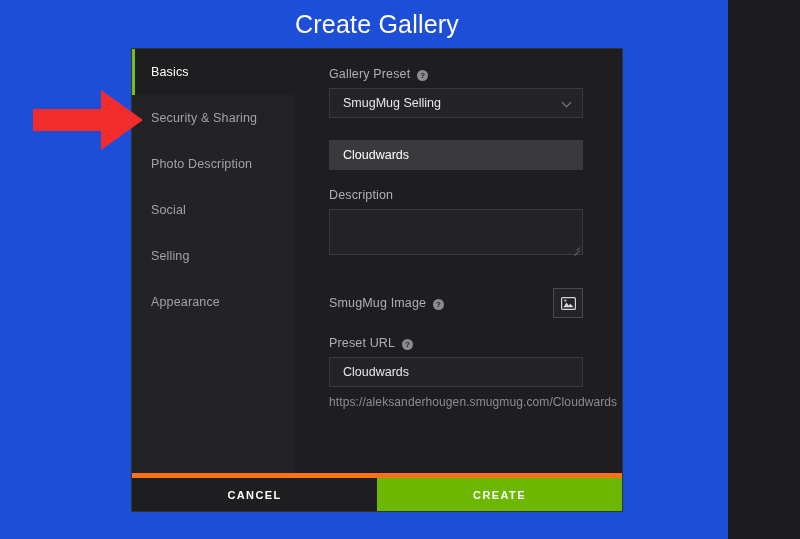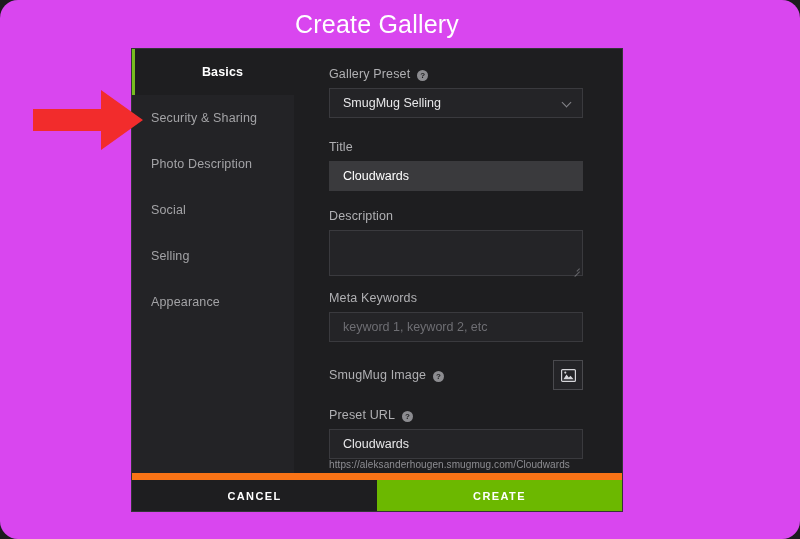--- a/index.html
+++ b/index.html
@@ -10,24 +10,23 @@
     width: 800px;
     height: 539px;
     background: #1c1c1e;
     font-family: "Liberation Sans", sans-serif;
     overflow: hidden;
     position: relative;
   }
   #stage {
     position: absolute;
     left: 0; top: 0;
-    width: 800px;
+    width: 728px;
     height: 539px;
-    background: #d946ef;
-    border-radius: 18px;
+    background: #1d4ed8;
   }
 
   
   .dialog-title {
     position: absolute;
     left: 130px;
     top: 8px;
     width: 494px;
     text-align: center;
     color: #ffffff;
@@ -64,23 +63,22 @@
     align-items: center;
     padding-left: 19px;
     box-sizing: border-box;
     font-size: 12.5px;
     color: #a3a3a6;
     letter-spacing: .15px;
     cursor: pointer;
   }
   .nav-item.active {
     color: #ffffff;
-    font-weight: bold;
+    font-weight: normal;
     background: #1e1e20;
-    justify-content: center;
   }
   .nav-item.dim {
     background: #232326;
   }
   .nav-item.active .accent {
     position: absolute;
     left: 0; top: 0;
     width: 3px;
     height: 100%;
     background: #76bc21;
@@ -215,34 +213,35 @@
     border: 1px solid #4a4a4e;
     background: #242427;
     display: flex;
     align-items: center;
     justify-content: center;
     cursor: pointer;
     box-sizing: border-box;
   }
 
   .hint {
-    font-size: 10px;
+    font-size: 12px;
     color: #8d8d92;
+    margin-top: 8px;
     letter-spacing: .1px;
   }
 
   
   .footer {
     position: absolute;
     left: 0;
     bottom: 0;
     width: 100%;
     height: 38px;
     display: flex;
-    border-top: 7px solid #f97316;
+    border-top: 5px solid #f97316;
     box-sizing: border-box;
   }
   .btn {
     flex: 1;
     display: flex;
     align-items: center;
     justify-content: center;
     font-size: 11px;
     letter-spacing: 1.4px;
     font-weight: bold;
@@ -308,49 +307,40 @@
         </div>
         <div class="select-wrap">
           <div class="control">SmugMug Selling</div>
           <span class="chev"></span>
         </div>
       </div>
 
       <div class="spacer-22"></div>
 
       <div class="field">
-        <div class="field-label">
-          <span>Title</span>
-        </div>
         <input class="control focused" type="text" value="Cloudwards" style="">
       </div>
 
       <div class="spacer-18"></div>
 
       <div class="field">
         <div class="field-label">
           <span>Description</span>
         </div>
         <div class="textarea-wrap">
           <textarea class="control" style=""></textarea>
           <span class="grip">
               <i></i>
               <i></i>
             </span>
         </div>
       </div>
 
       <div class="spacer-15"></div>
 
-      <div class="field">
-        <div class="field-label">
-          <span>Meta Keywords</span>
-        </div>
-        <input class="control" type="text" placeholder="keyword 1, keyword 2, etc" style="">
-      </div>
 
       <div class="spacer-15"></div>
 
       <div class="feature-row">
         <div class="field-label" style="margin-bottom:0;">
           <span>SmugMug Image</span>
           <span class="help-icon">?</span>
         </div>
         <div class="img-btn">
           <svg width="15" height="13" viewBox="0 0 15 13">

